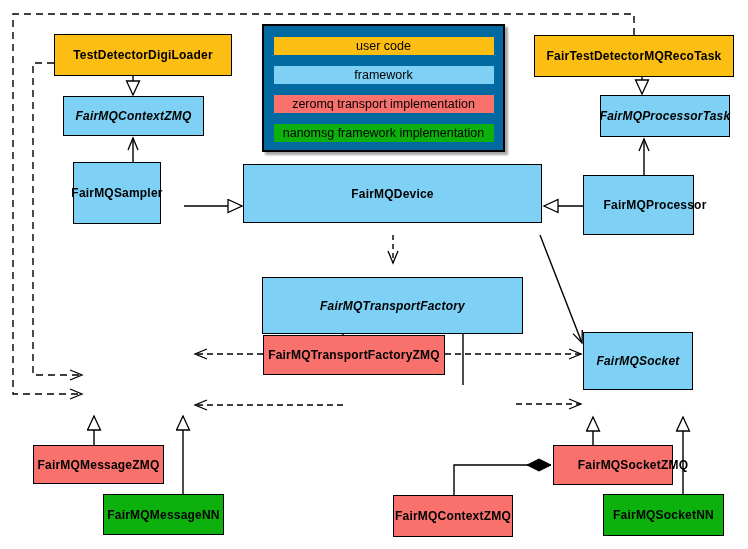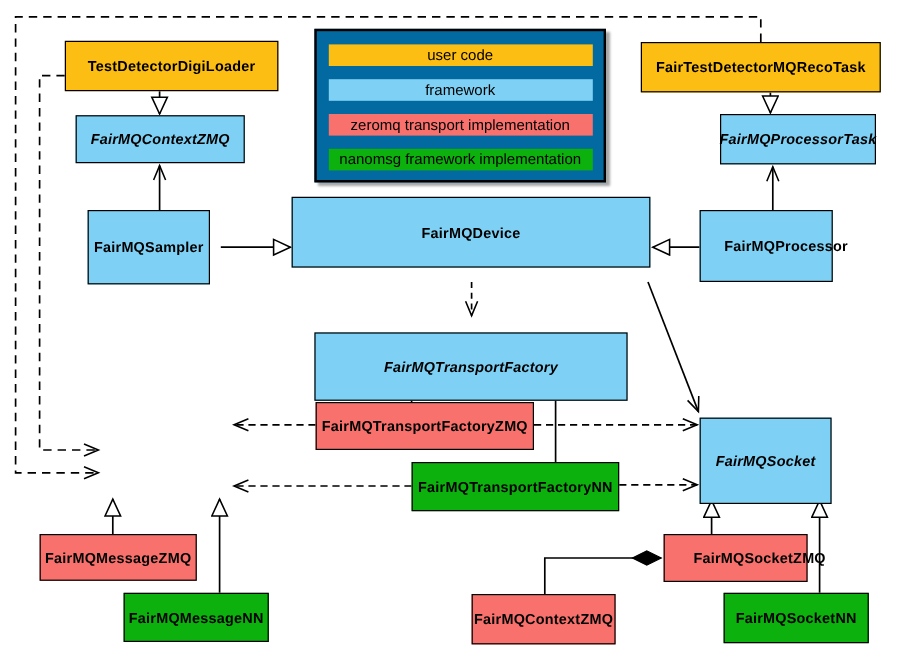--- a/index.html
+++ b/index.html
@@ -12,28 +12,28 @@
   .abstract{font-style:italic;}
   .c-user{background:#FCBE12;}
   .c-fw{background:#7ED1F4;}
   .c-zmq{background:#F8716C;}
   .c-nn{background:#0DB10D;}
   
   #n-digiloader{left:54px;top:34px;width:178px;height:42px;}
   #n-recotask{left:534px;top:35px;width:200px;height:42px;}
   #n-samplertask{left:63px;top:96px;width:141px;height:40px;}
   #n-processortask{left:600px;top:95px;width:130px;height:42px;}
-  #n-sampler{left:73px;top:175px;width:102px;height:62px;}
+  #n-sampler{left:73px;top:162px;width:88px;height:62px;}
   #n-device{left:243px;top:164px;width:299px;height:59px;}
   #n-processor{left:583px;top:175px;width:111px;height:60px;padding-left:33px;}
   #n-factory{left:262px;top:277px;width:261px;height:57px;}
   #n-factoryzmq{left:263px;top:335px;width:182px;height:40px;}
   #n-factorynn{left:343px;top:385px;width:173px;height:41px;}
   #n-message{left:84px;top:345px;width:109px;height:69px;}
-  #n-socket{left:583px;top:348px;width:110px;height:72px;}
+  #n-socket{left:583px;top:332px;width:110px;height:58px;}
   #n-messagezmq{left:33px;top:445px;width:131px;height:39px;}
   #n-messagenn{left:103px;top:494px;width:121px;height:41px;}
   #n-socketzmq{left:553px;top:445px;width:120px;height:40px;padding-left:40px;}
   #n-socketnn{left:603px;top:494px;width:121px;height:42px;}
   #n-contextzmq{left:393px;top:495px;width:120px;height:42px;}
   
   .legend{position:absolute;z-index:2;left:262px;top:24px;width:243px;height:128px;
           background:#0369a1;border:2px solid #000;box-sizing:border-box;
           box-shadow:3px 3px 2px rgba(0,0,0,0.35);
           display:flex;flex-direction:column;align-items:center;gap:11px;padding-top:11px;}
@@ -93,21 +93,20 @@
 
   <div id="n-digiloader" class="node c-user">TestDetectorDigiLoader</div>
   <div id="n-recotask" class="node c-user">FairTestDetectorMQRecoTask</div>
   <div id="n-samplertask" class="node c-fw abstract">FairMQContextZMQ</div>
   <div id="n-processortask" class="node c-fw abstract">FairMQProcessorTask</div>
   <div id="n-sampler" class="node c-fw">FairMQSampler</div>
   <div id="n-device" class="node c-fw">FairMQDevice</div>
   <div id="n-processor" class="node c-fw">FairMQProcessor</div>
   <div id="n-factory" class="node c-fw abstract">FairMQTransportFactory</div>
   <div id="n-factoryzmq" class="node c-zmq">FairMQTransportFactoryZMQ</div>
-  <div id="n-factorynn" class="node c-nn">FairMQTransportFactoryNN</div>
   <div id="n-socket" class="node c-fw abstract">FairMQSocket</div>
   <div id="n-messagezmq" class="node c-zmq">FairMQMessageZMQ</div>
   <div id="n-messagenn" class="node c-nn">FairMQMessageNN</div>
   <div id="n-socketzmq" class="node c-zmq">FairMQSocketZMQ</div>
   <div id="n-socketnn" class="node c-nn">FairMQSocketNN</div>
   <div id="n-contextzmq" class="node c-zmq">FairMQContextZMQ</div>
 
 </div>
 
 </body></html>

